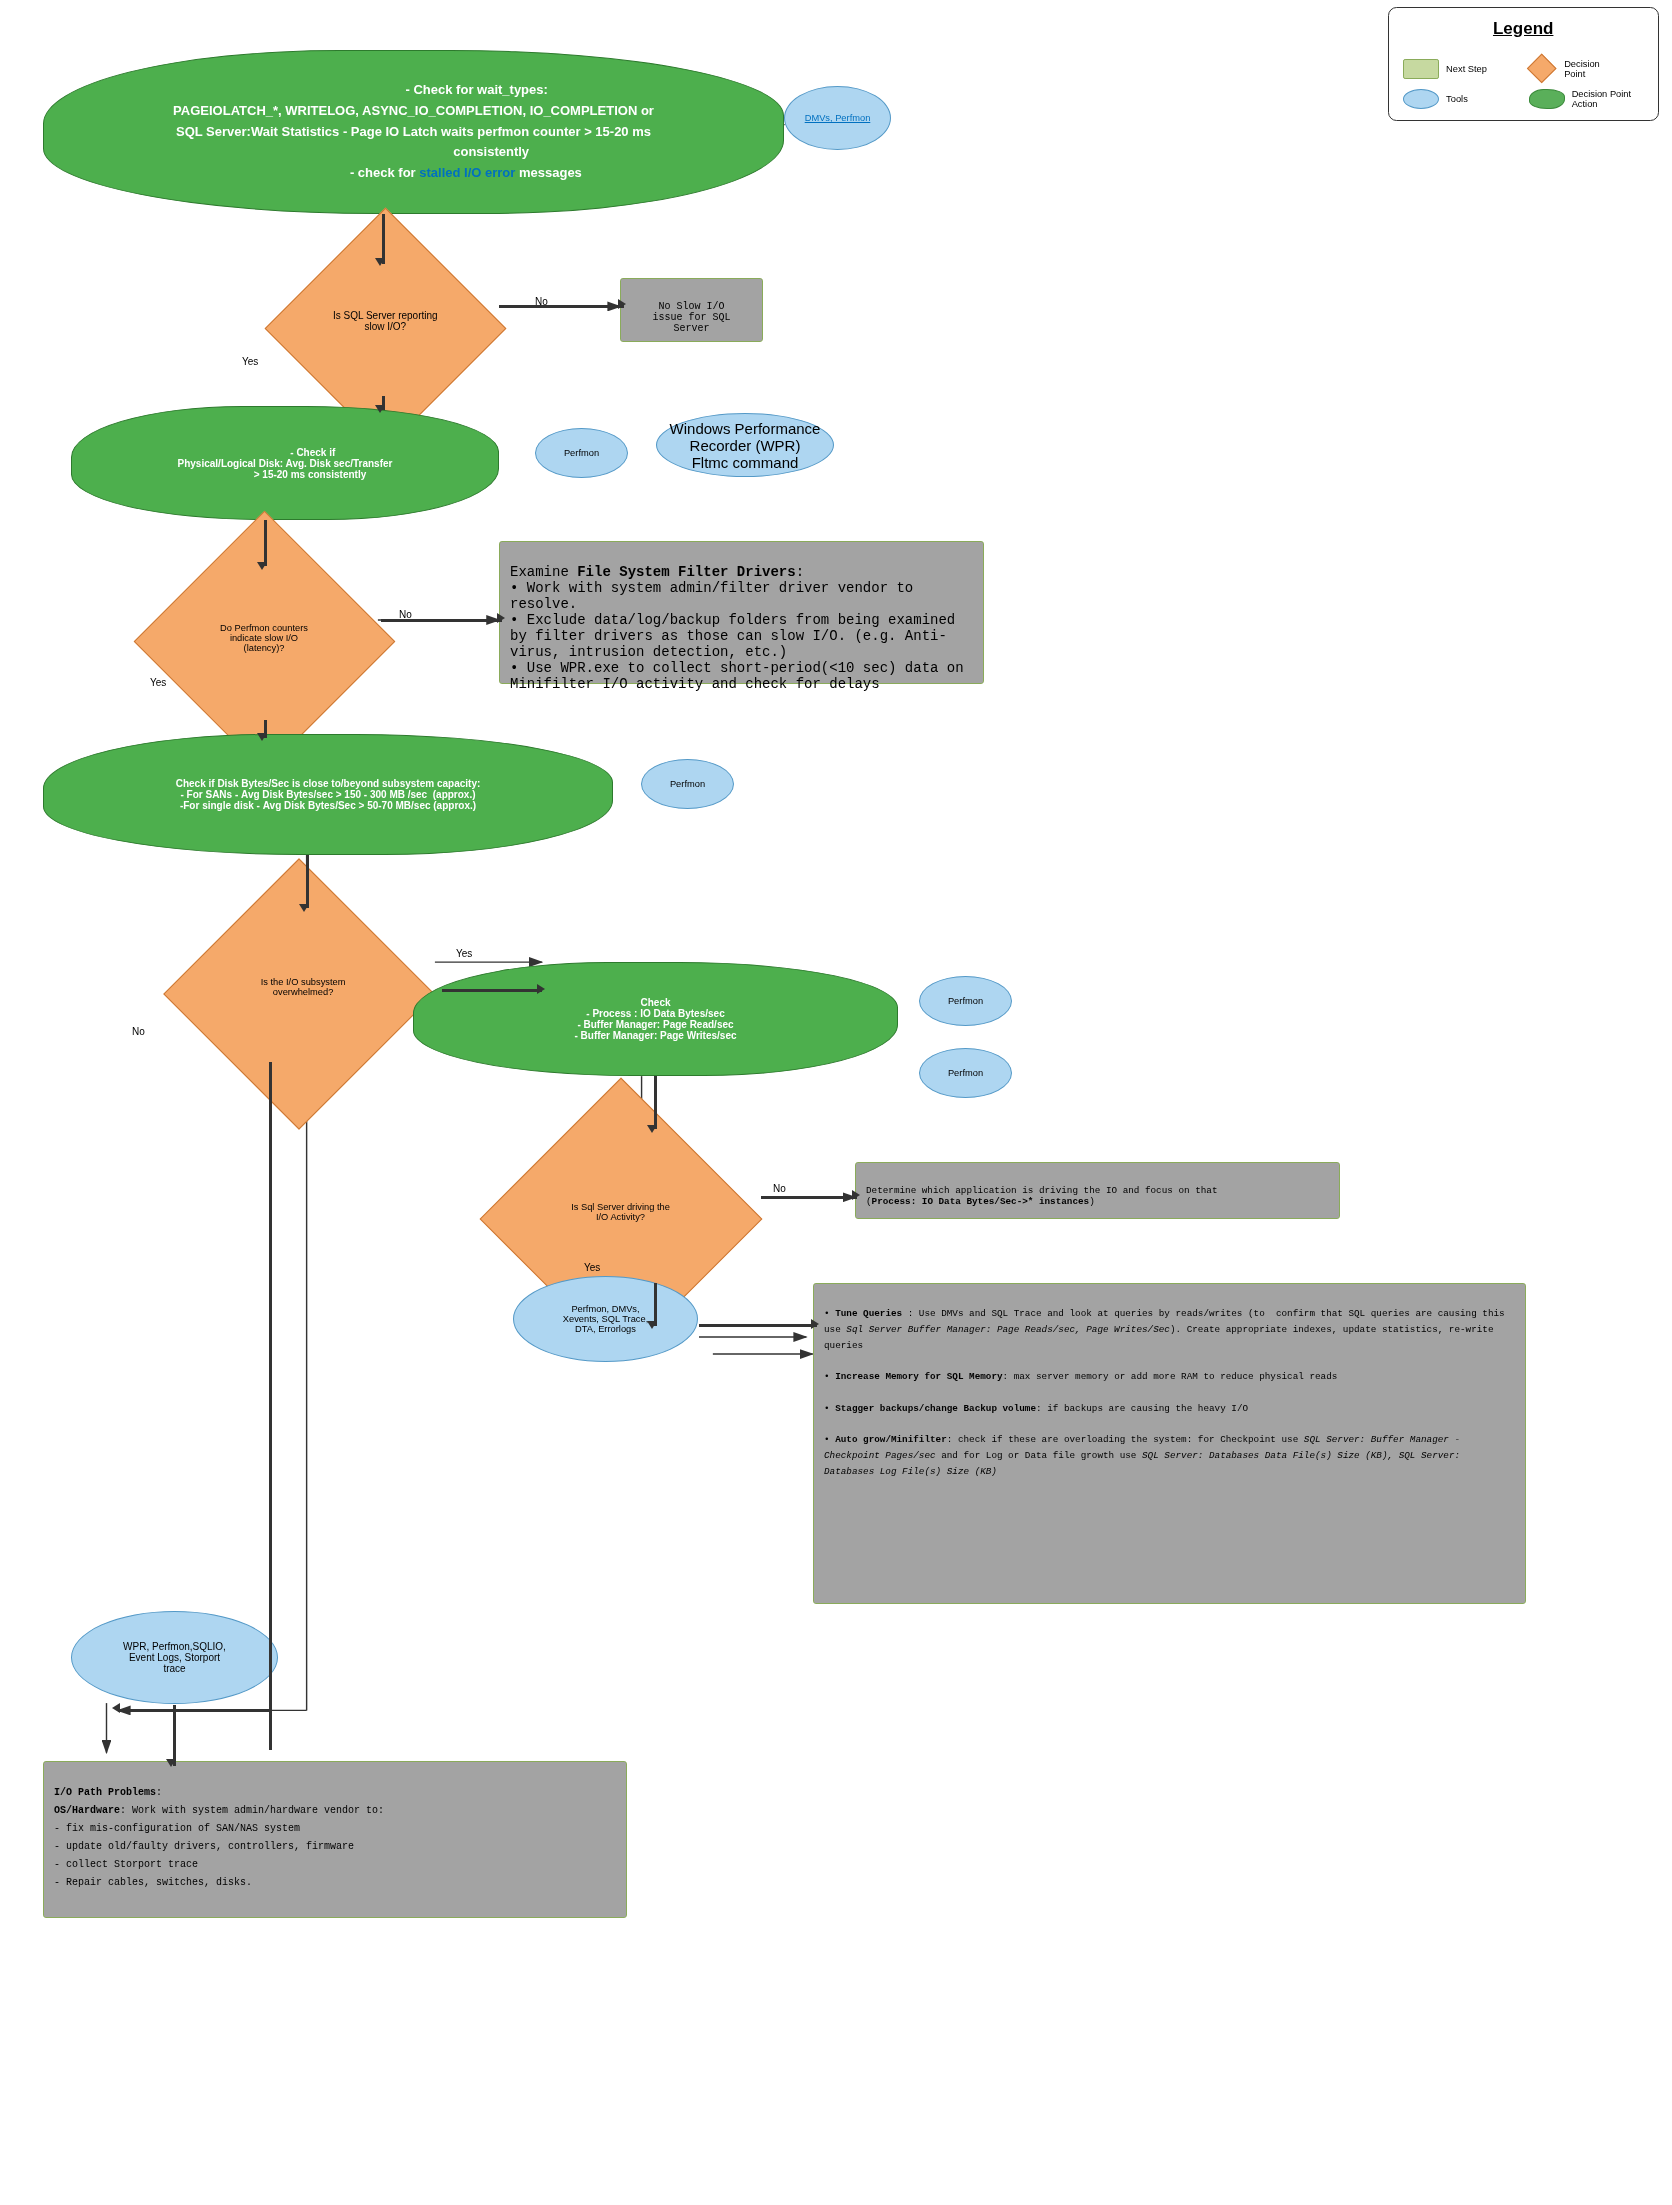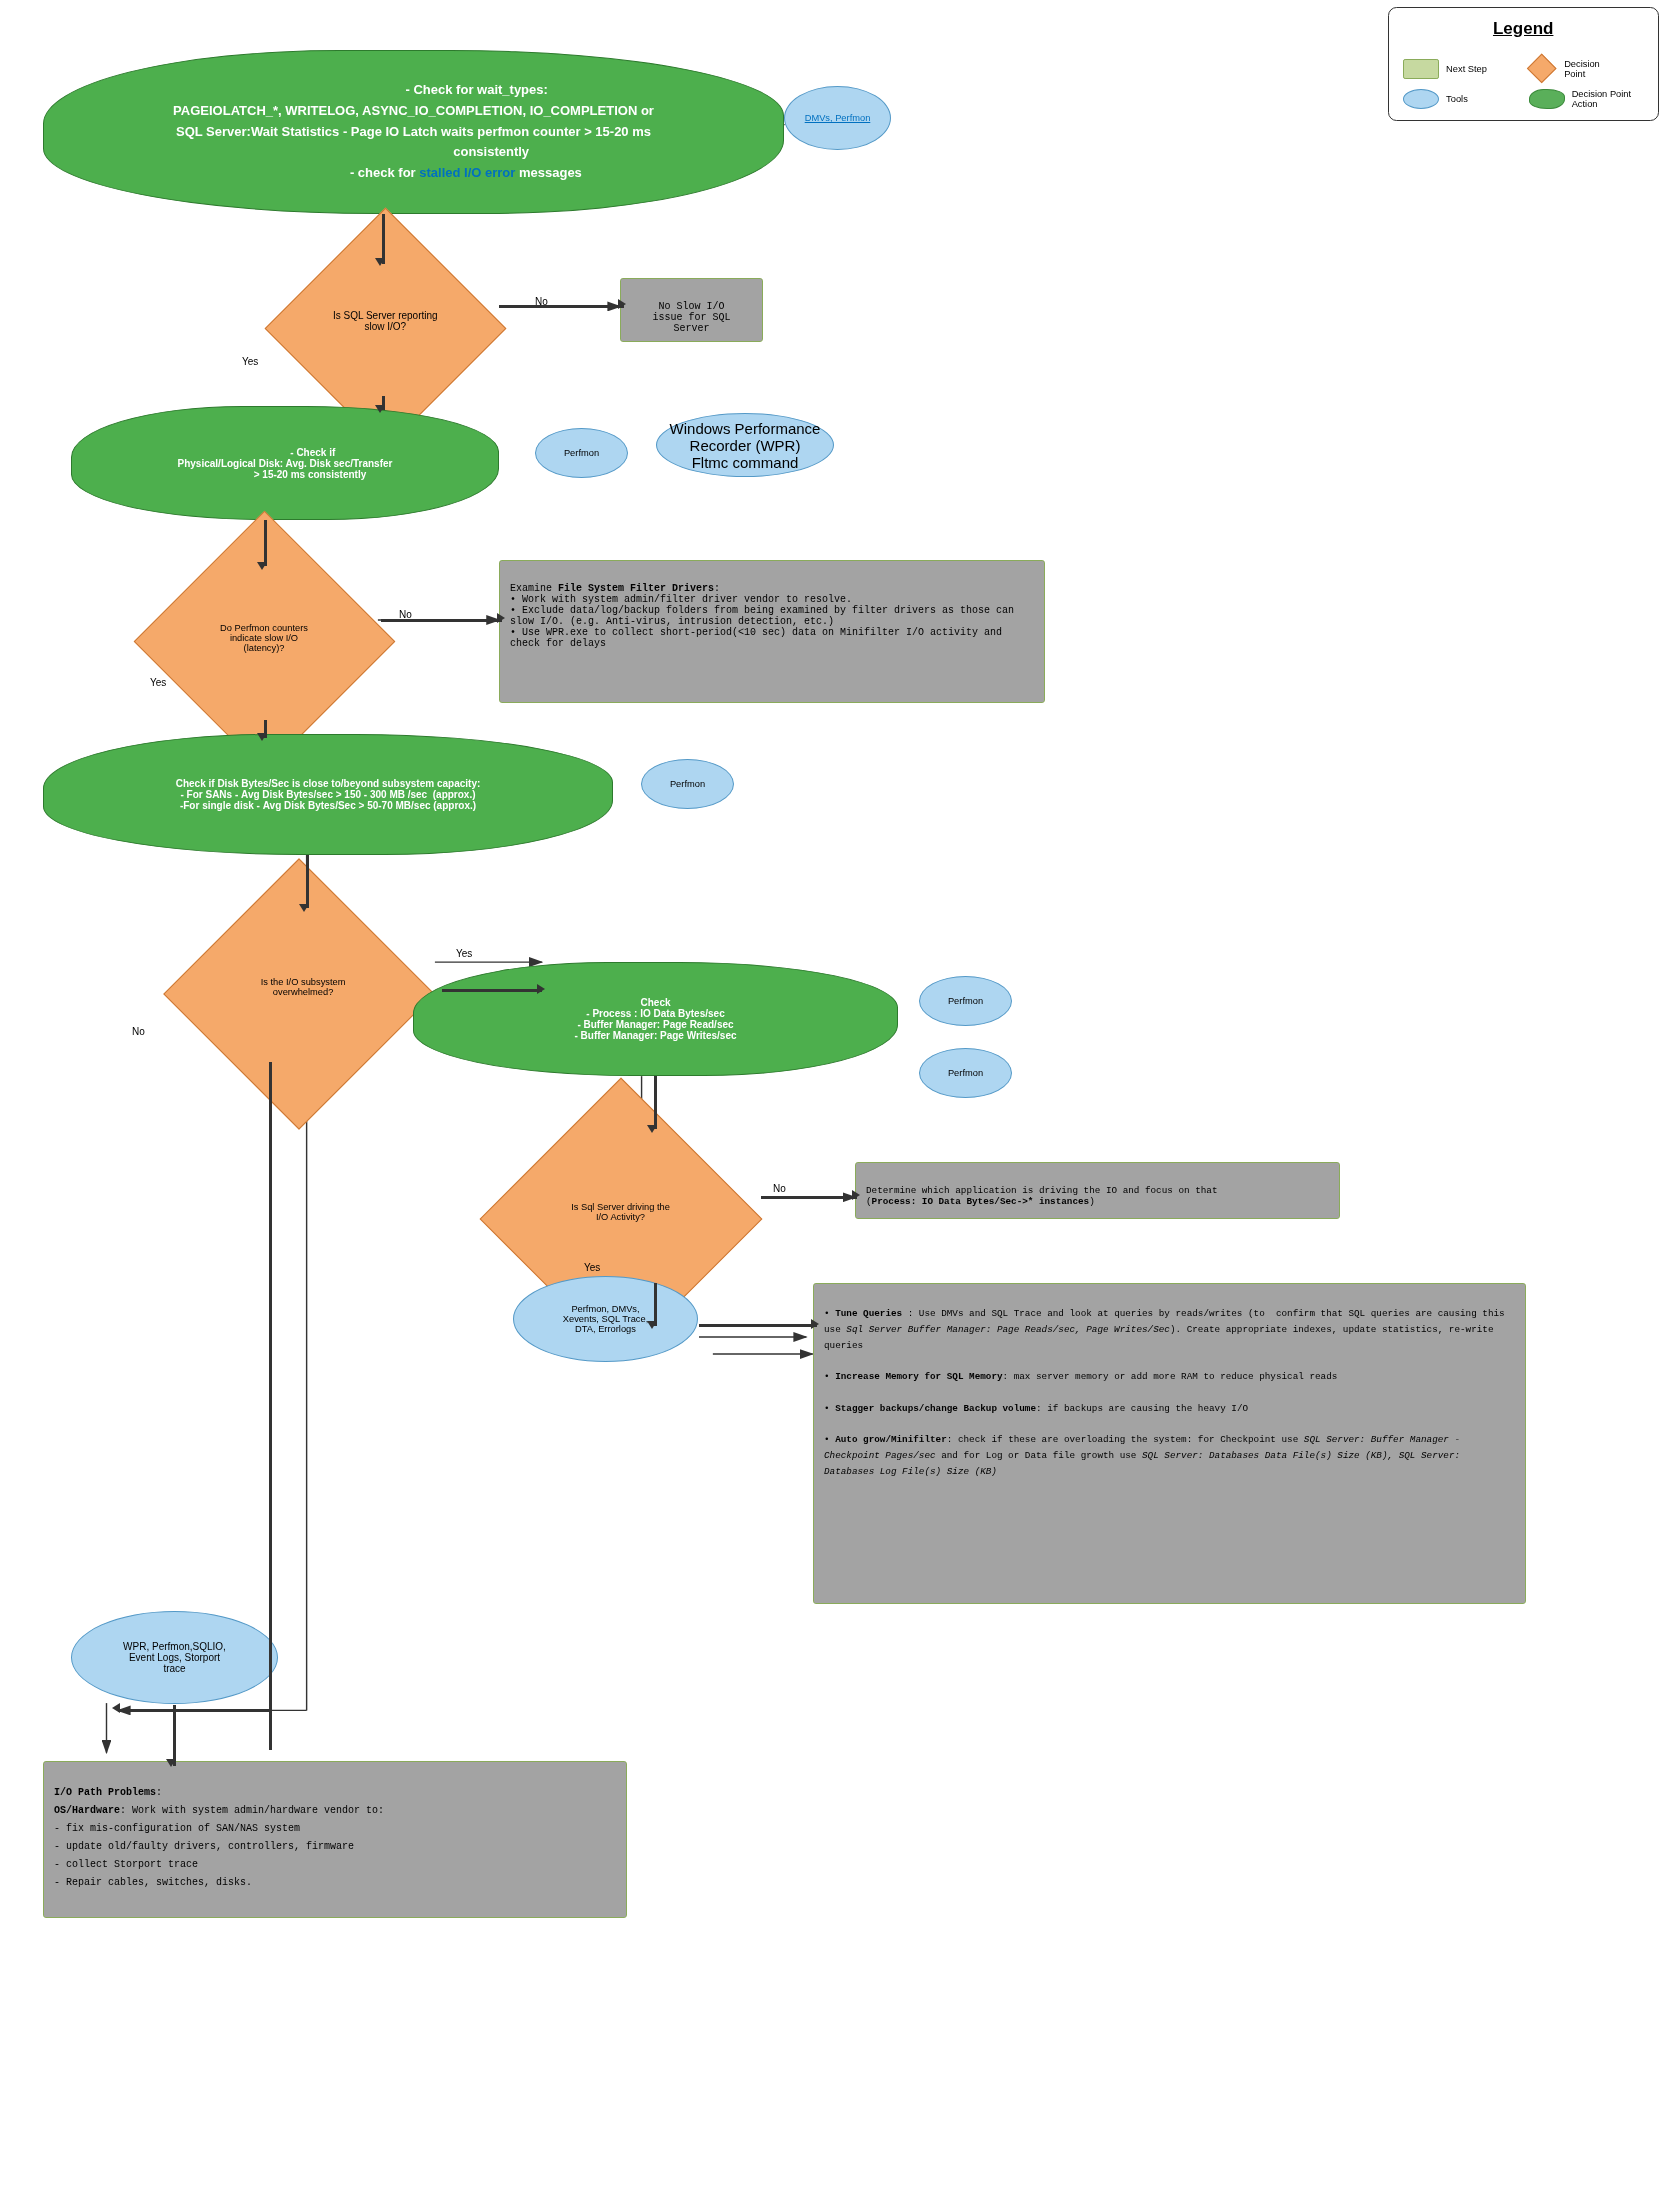--- a/index.html
+++ b/index.html
@@ -269,21 +269,21 @@
 
   <div style="position:absolute; left:143px; top:563px; width:242px; height:157px;">
     <div class="diamond-shape" style="width:185px; height:185px; left:28.5px; top:-14.3px;"></div>
     <div class="diamond-label" style="position:absolute; left:0px; top:21.4px; width:242px; height:107px; font-size:9.3px;">
       Do Perfmon counters<br>indicate slow I/O<br>(latency)?
     </div>
   </div>
 
   <div style="position:absolute; left:399px; top:609px; font-size:10px;">No</div>
 
-  <div class="next-step-box" style="left:499px; top:560px; width:546px; height:143px; font-size:10px;">
+  <div class="next-step-box" style="left:499px; top:541px; width:485px; height:143px; font-size:14px;">
     <div>
       Examine <b>File System Filter Drivers</b>:<br>
       • Work with system admin/filter driver vendor to resolve.<br>
       • Exclude data/log/backup folders from being examined by filter drivers as those can slow I/O. (e.g. Anti-virus, intrusion detection, etc.)<br>
       • Use WPR.exe to collect short-period(&lt;10 sec) data on Minifilter I/O activity and check for delays
     </div>
   </div>
 
   <div style="position:absolute; left:150px; top:677px; font-size:10px;">Yes</div>
 

